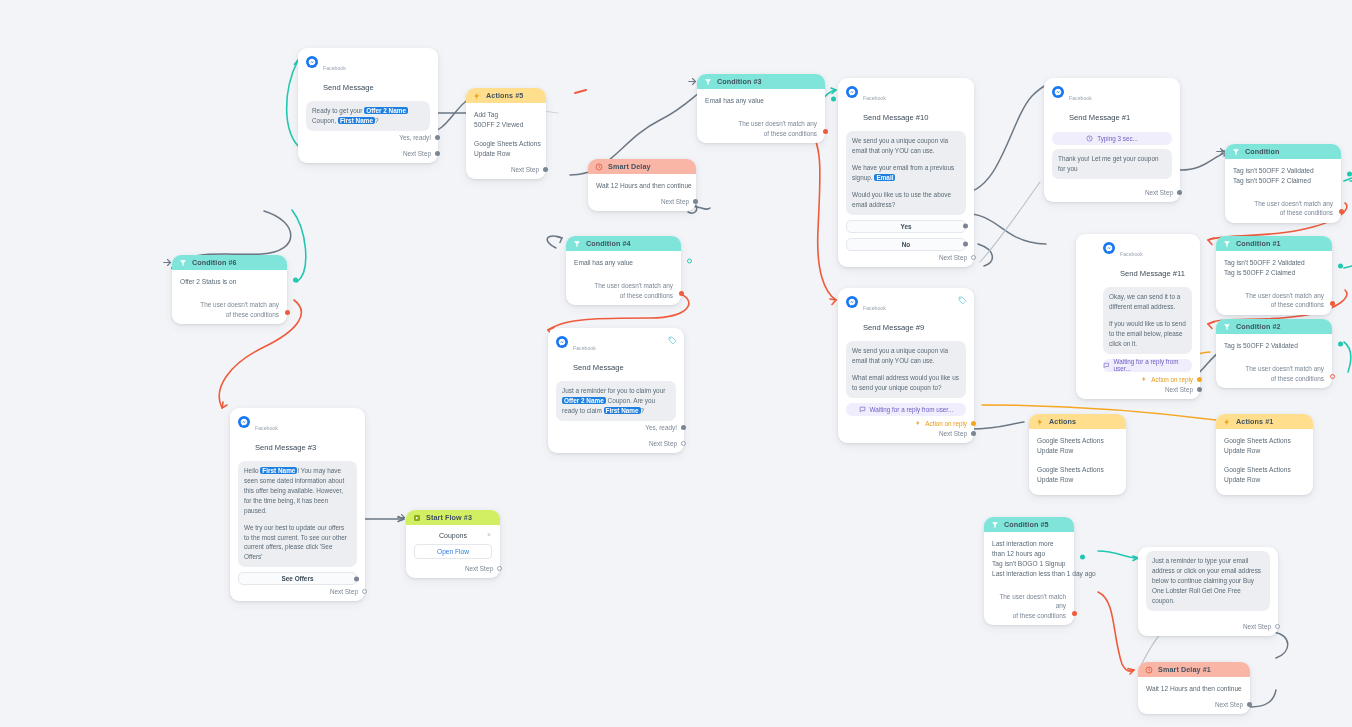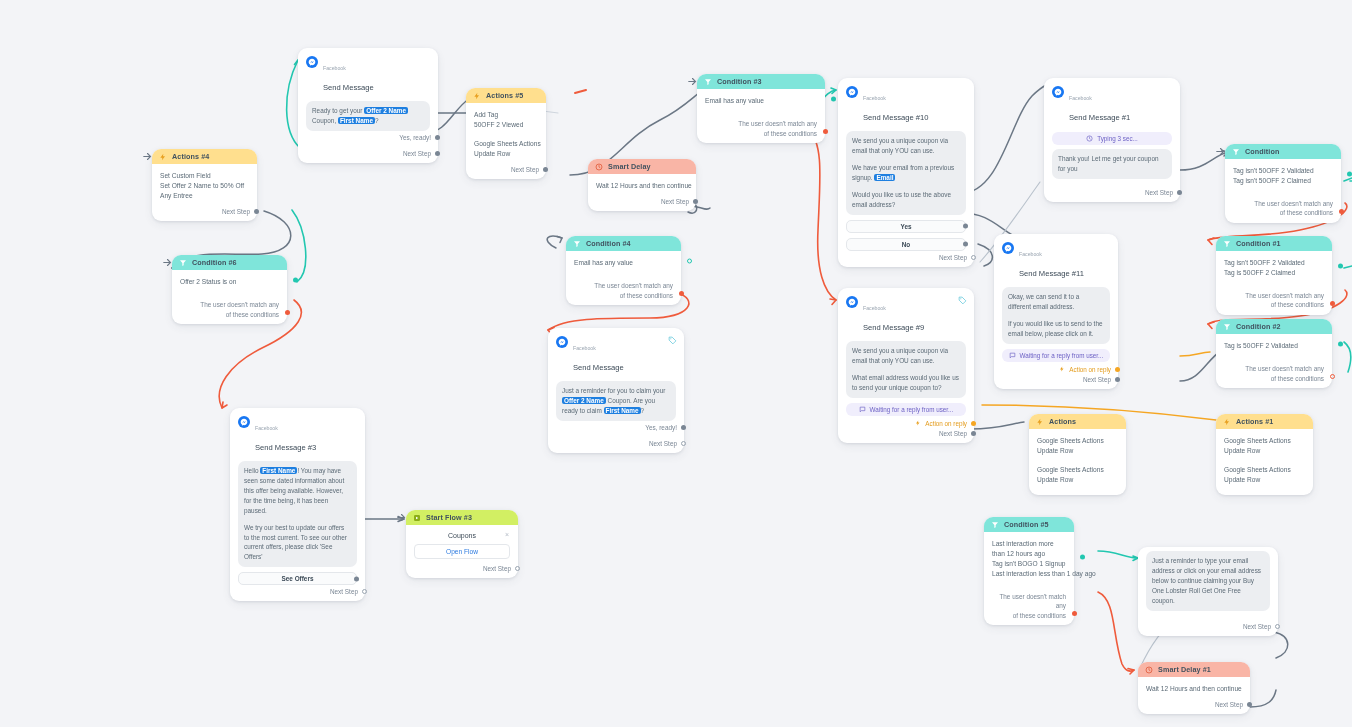--- a/index.html
+++ b/index.html
@@ -324,40 +324,20 @@
       <div class="gap"></div>
       <div class="line">Google Sheets Actions</div>
       <div class="line">Update Row</div>
     </div>
     <div class="port-row">
       <span class="lbl">Next Step</span>
       <span class="dot"></span>
     </div>
   </div>
 
-  <div class="node" style="left:152px; top:149px; width:105px;">
-    <div class="node-head head-act">
-      <svg class="head-icon" viewBox="0 0 24 24">
-          <path fill="#e8a020" d="M13 2L4 14h6l-1 8 9-12h-6z"></path>
-        </svg>
-      <span>Actions #4</span>
-    </div>
-    <svg class="arrow-in" viewBox="0 0 12 12">
-        <path d="M1 6h8M6 2l4 4-4 4" stroke="#6b7785" stroke-width="1.5" fill="none" stroke-linecap="round"></path>
-      </svg>
-    <div class="node-body">
-      <div class="line">Set Custom Field</div>
-      <div class="line">Set Offer 2 Name to 50% Off</div>
-      <div class="line">Any Entree</div>
-    </div>
-    <div class="port-row">
-      <span class="lbl">Next Step</span>
-      <span class="dot"></span>
-    </div>
-  </div>
 
   <div class="node" style="left:172px; top:255px; width:115px;">
     <div class="node-head head-cond">
       <svg class="head-icon" viewBox="0 0 24 24">
           <path fill="#fff" d="M3 4h18l-7 8v7l-4 2v-9z"></path>
         </svg>
       <span>Condition #6</span>
     </div>
     <svg class="arrow-in" viewBox="0 0 12 12">
         <path d="M1 6h8M6 2l4 4-4 4" stroke="#6b7785" stroke-width="1.5" fill="none" stroke-linecap="round"></path>
@@ -456,21 +436,21 @@
     <div class="btnlike">
       <span>See Offers</span>
       <span class="dot"></span>
     </div>
     <div class="port-row">
       <span class="lbl">Next Step</span>
       <span class="dot hollow"></span>
     </div>
   </div>
 
-  <div class="node" style="left:406px; top:510px; width:112px;">
+  <div class="node" style="left:406px; top:510px; width:94px;">
     <div class="node-head head-flow">
       <svg class="head-icon" viewBox="0 0 24 24">
           <rect x="3" y="3" width="18" height="18" rx="4" fill="#8cae18"></rect>
           <path d="M9 8l7 4-7 4z" fill="#fff"></path>
         </svg>
       <span>Start Flow #3</span>
     </div>
     <svg class="arrow-in" viewBox="0 0 12 12">
         <path d="M1 6h8M6 2l4 4-4 4" stroke="#6b7785" stroke-width="1.5" fill="none" stroke-linecap="round"></path>
       </svg>
@@ -597,21 +577,21 @@
     </div>
     <div class="bubble">
       <p>Thank you! Let me get your coupon for you</p>
     </div>
     <div class="port-row" style="padding-top:10px;">
       <span class="lbl">Next Step</span>
       <span class="dot"></span>
     </div>
   </div>
 
-  <div class="node" style="left:994px; top:234px; width:124px;">
+  <div class="node" style="left:1076px; top:234px; width:124px;padding-left:19px;">
     <div class="fb-head">
       <span class="fb-logo">
         <svg viewBox="0 0 24 24">
             <path fill="#fff" d="M12 2C6.3 2 2 6.2 2 11.7c0 3.1 1.5 5.9 3.8 7.7v3.8l3.5-1.9c.9.3 1.8.4 2.7.4 5.7 0 10-4.2 10-9.7S17.7 2 12 2zm1 13l-2.6-2.7L5.6 15l5.3-5.6 2.6 2.7L18.3 9 13 15z"></path>
           </svg>
       </span>
       <span class="fb-titles">
         <span class="fb-platform">Facebook</span><br>
         <span class="fb-name">Send Message #11</span>
       </span>

